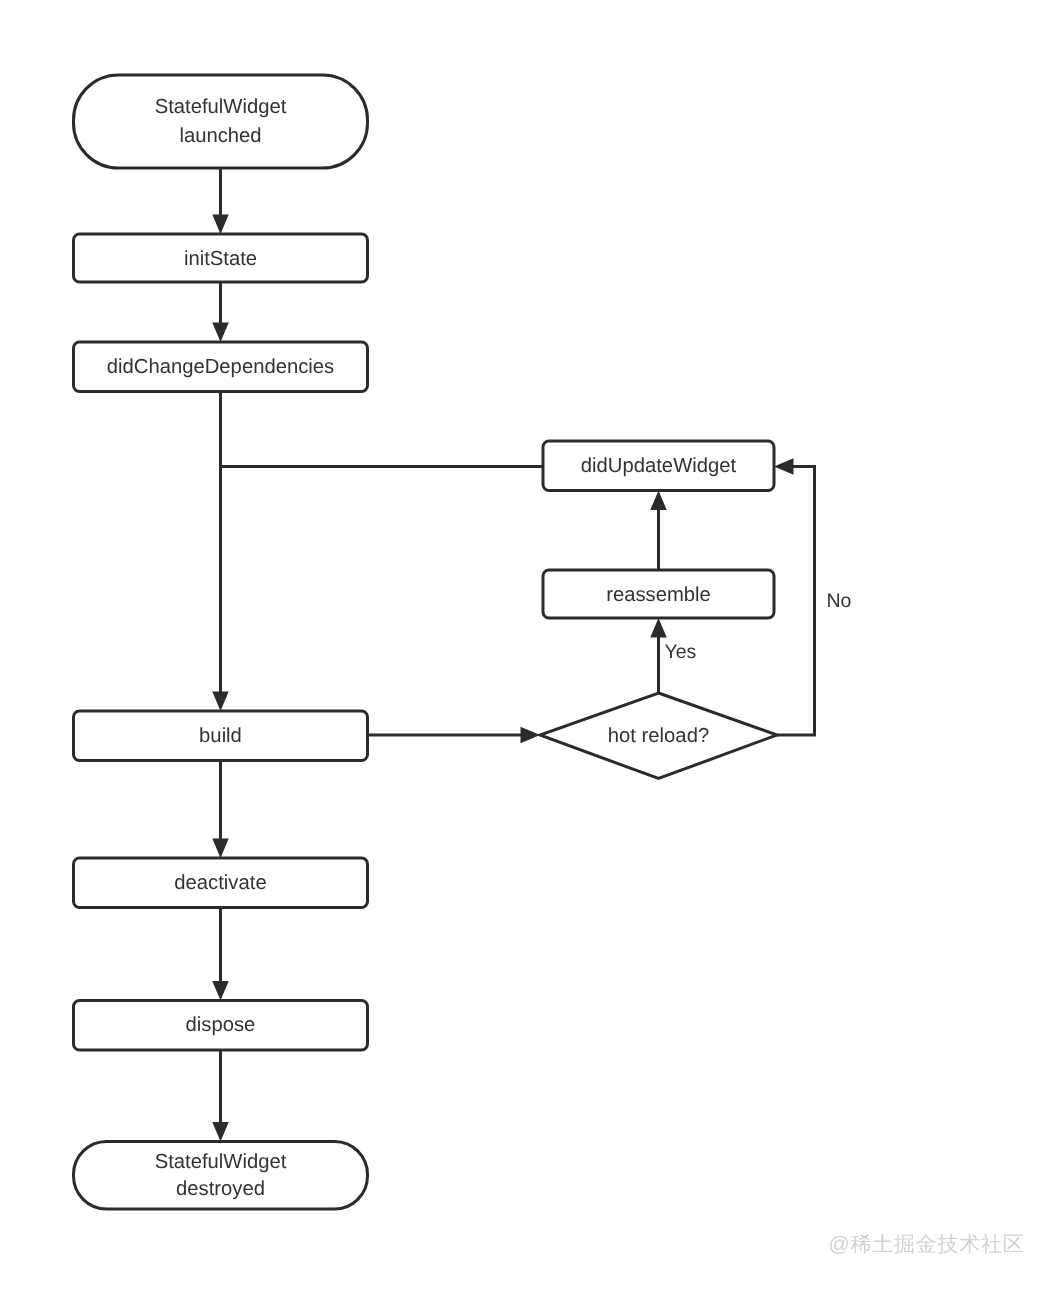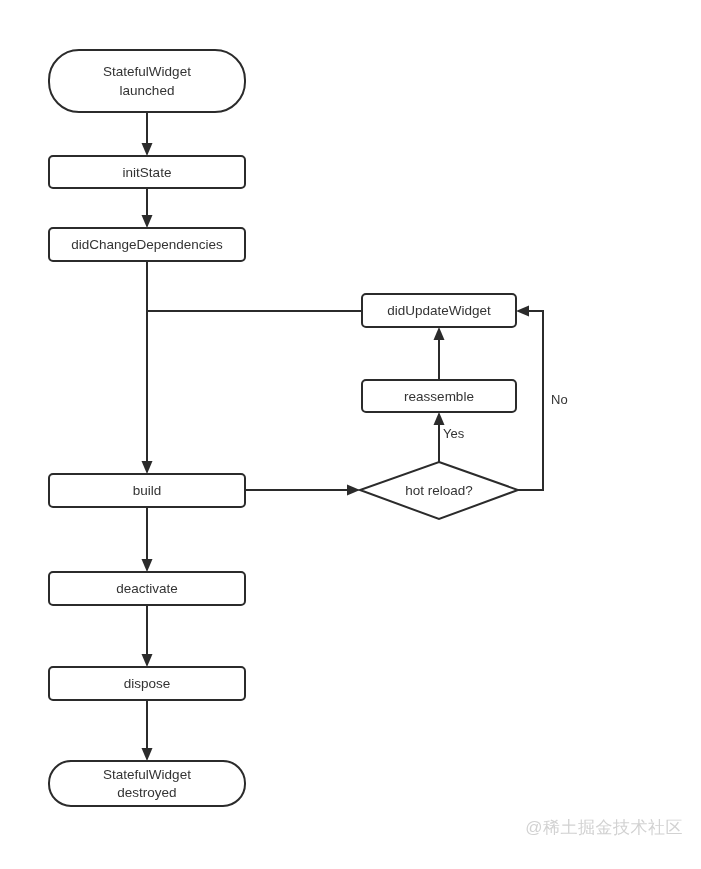--- a/index.html
+++ b/index.html
@@ -50,21 +50,21 @@
     fill: #333333;
     font-family: "Liberation Sans", "DejaVu Sans", sans-serif;
     font-size: 13px;
     dominant-baseline: middle;
   }
   .watermark-text {
     position: absolute;
     right: 18px;
     bottom: 30px;
     color: #d2d2d2;
-    font-size: 17px;
+    font-size: 14px;
     font-family: "Liberation Sans", "DejaVu Sans", sans-serif;
     letter-spacing: 0.5px;
     user-select: none;
     white-space: nowrap;
   }
 </style>
 </head>
 <body>
 
 <div id="canvas">

